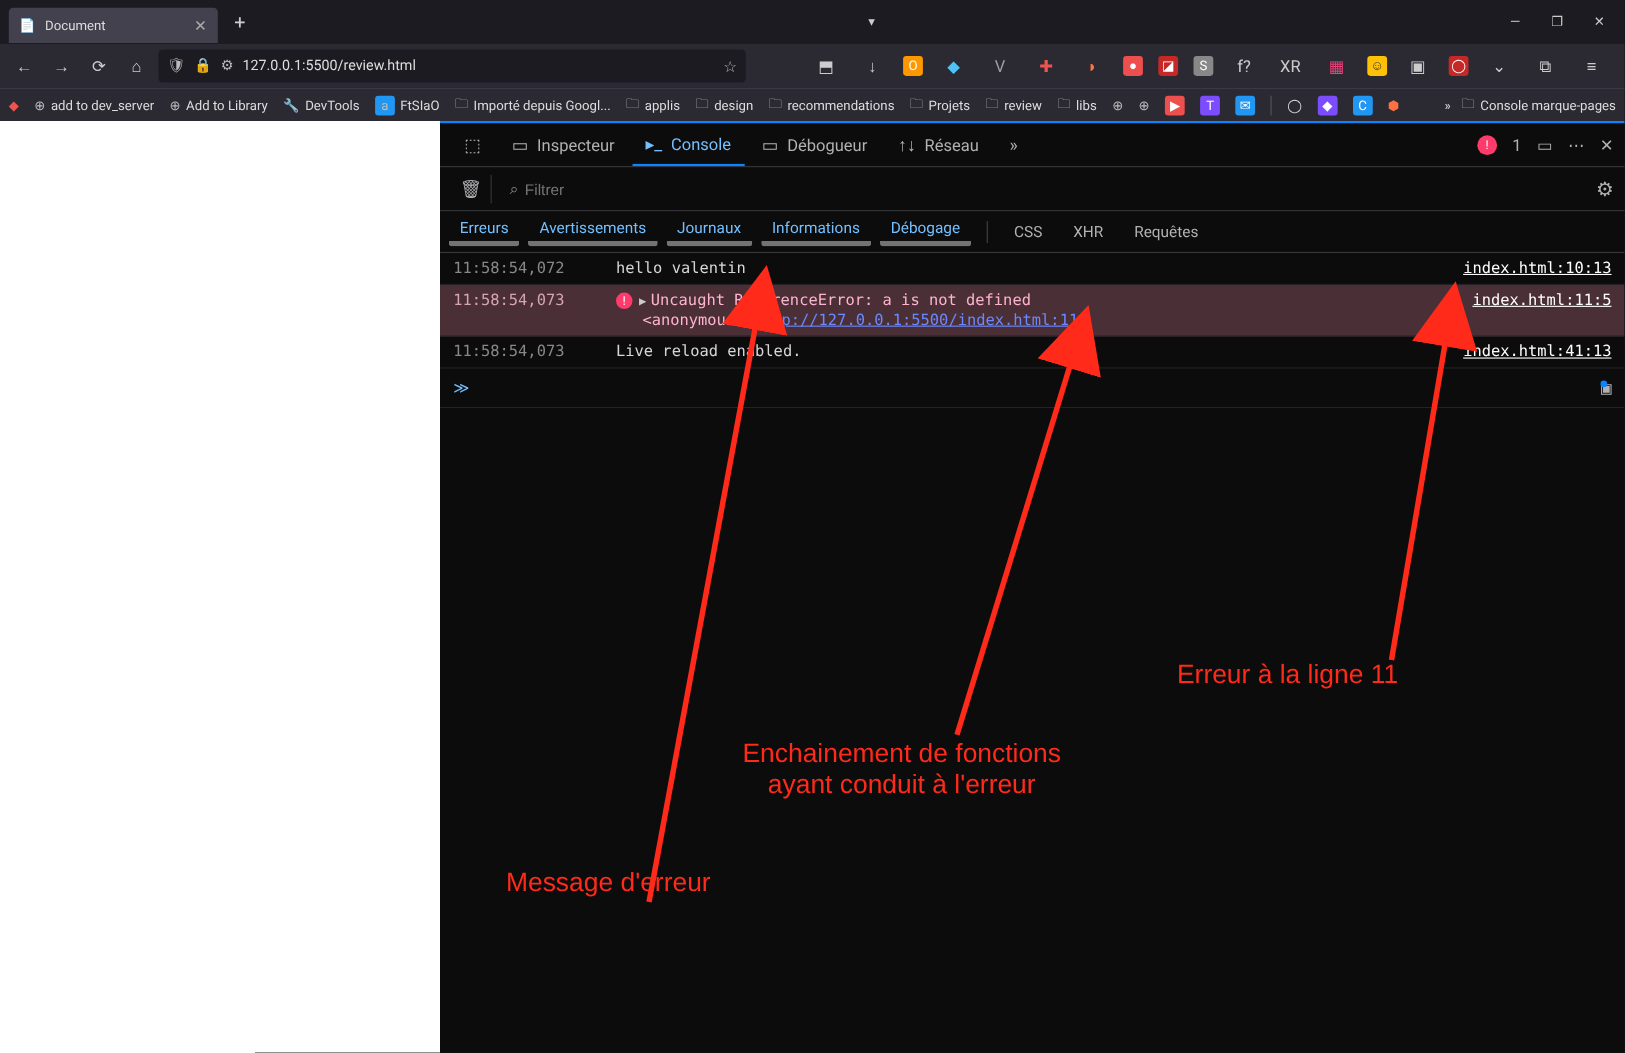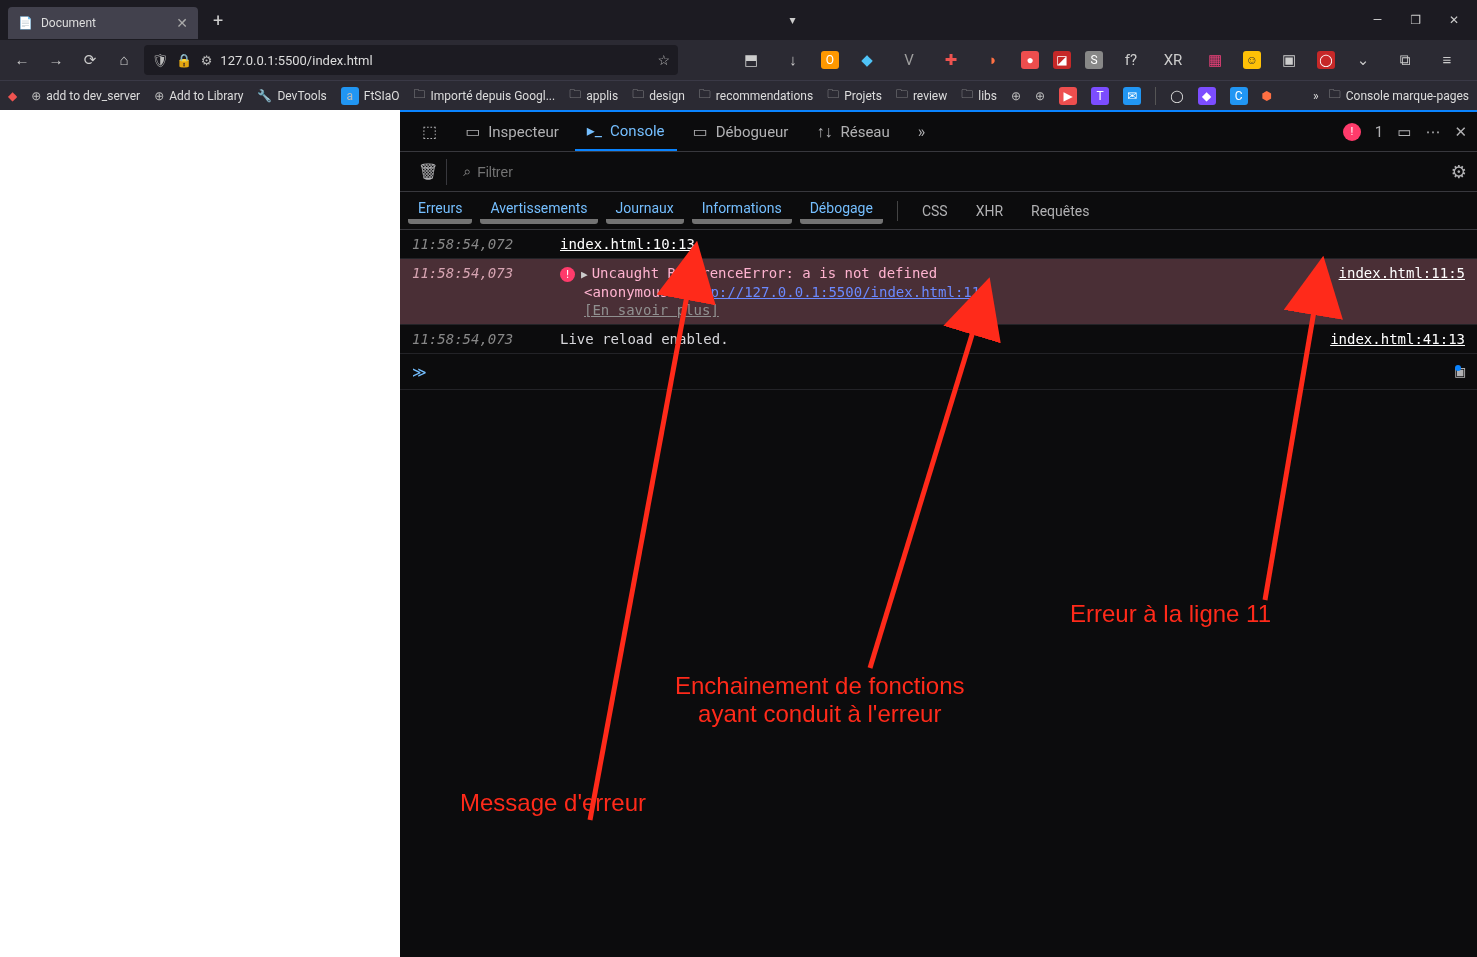--- a/index.html
+++ b/index.html
@@ -115,21 +115,21 @@
 
 
 .dt-cats { height:38px; display:flex; align-items:center; padding:0 8px; gap:8px; border-bottom:1px solid #38383d; font-size:14px; }
 .cat { padding:3px 10px; border-radius:3px; cursor:pointer; color:#75bfff; border-bottom:5px solid #737373; }
 .cat-off { color:#b1b1b3; padding:3px 10px; cursor:pointer; }
 .cat-sep { width:1px; height:20px; background:#444; margin:0 6px; }
 
 
 .dt-output { flex:1; font-family: Menlo, Consolas, monospace; font-size:14px; overflow:hidden; position:relative; }
 .log-row { display:flex; align-items:flex-start; padding:6px 12px; border-bottom:1px solid #232327; gap:18px; color:#b1b1b3; }
-.log-row .ts { color:#888; min-width:130px;font-style:italic; }
+.log-row .ts { color:#888; min-width:130px; }
 .log-row .msg { flex:1; color:#d7d7db; }
 .log-row .loc { color:#ffffff; text-decoration:underline; cursor:pointer; white-space:nowrap; }
 .log-row.error { background:#4a2f36; color:#ffb3d0; }
 .log-row.error .msg { color:#ffb3d0; }
 .log-row.error .ts { color:#d7a4b2; }
 .log-row.error .err-ico { background:#ff3b6b; color:#fff; border-radius:50%; width:15px; height:15px; display:inline-flex; align-items:center; justify-content:center; font-size:11px; margin-right:6px; }
 .log-row.error .expand { color:#ccc; margin-right:4px; font-size:11px; cursor:pointer; }
 .stack { padding-left:24px; margin-top:2px; }
 .stack .link { color:#6b89ff; text-decoration:underline; cursor:pointer; }
 .learn-more { color:#909090; text-decoration:underline; cursor:pointer; }
@@ -163,21 +163,21 @@
   <div class="nav-btn">←</div>
   <div class="nav-btn">→</div>
   <div class="nav-btn">⟳</div>
   <div class="nav-btn">⌂</div>
   <div class="urlbar">
     <span class="url-icons">
       <span>🛡</span>
       <span>🔒</span>
       <span>⚙</span>
     </span>
-    <span class="url-text">127.0.0.1:5500/index.html</span>
+    <span class="url-text">127.0.0.1:5500/review.html</span>
     <span class="star">☆</span>
   </div>
   <div class="toolbar-icons">
     <span class="nav-btn">⬒</span>
     <span class="nav-btn">↓</span>
     <span class="nav-btn ic-orange icon-box">O</span>
     <span class="nav-btn" style="color:#4fc3f7">◆</span>
     <span class="nav-btn" style="color:#9e9e9e">V</span>
     <span class="nav-btn" style="color:#ef5350">✚</span>
     <span class="nav-btn" style="color:#ff7043">◗</span>
@@ -332,33 +332,31 @@
       <span class="cat">Débogage</span>
       <span class="cat-sep"></span>
       <span class="cat-off">CSS</span>
       <span class="cat-off">XHR</span>
       <span class="cat-off">Requêtes</span>
     </div>
 
     <div class="dt-output">
       <div class="log-row">
         <span class="ts">11:58:54,072</span>
+        <span class="msg">hello valentin</span>
         <span class="loc">index.html:10:13</span>
       </div>
       <div class="log-row error">
         <span class="ts">11:58:54,073</span>
         <span class="msg">
           <span class="err-ico">!</span><span class="expand">▶</span><span>Uncaught ReferenceError: a is not defined</span>
           <div class="stack">
             <span>&lt;anonymous&gt;</span>
             <span class="link">http://127.0.0.1:5500/index.html:11</span>
           </div>
-          <div class="stack">
-            <span class="learn-more">[En savoir plus]</span>
-          </div>
         </span>
         <span class="loc">index.html:11:5</span>
       </div>
       <div class="log-row">
         <span class="ts">11:58:54,073</span>
         <span class="msg">Live reload enabled.</span>
         <span class="loc">index.html:41:13</span>
       </div>
       <div class="prompt-row">
         <span>≫</span>

